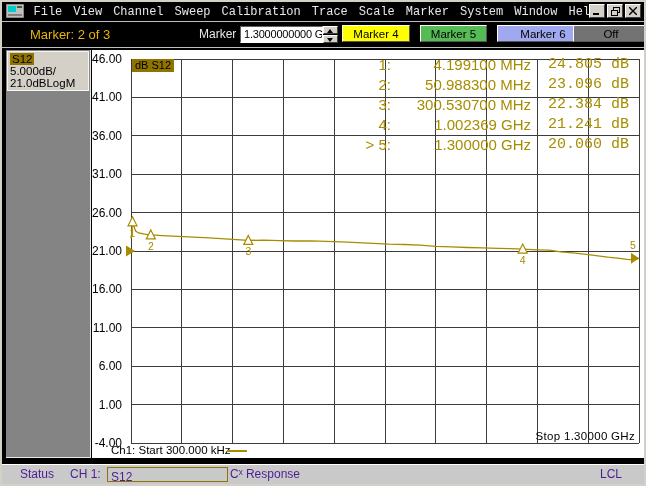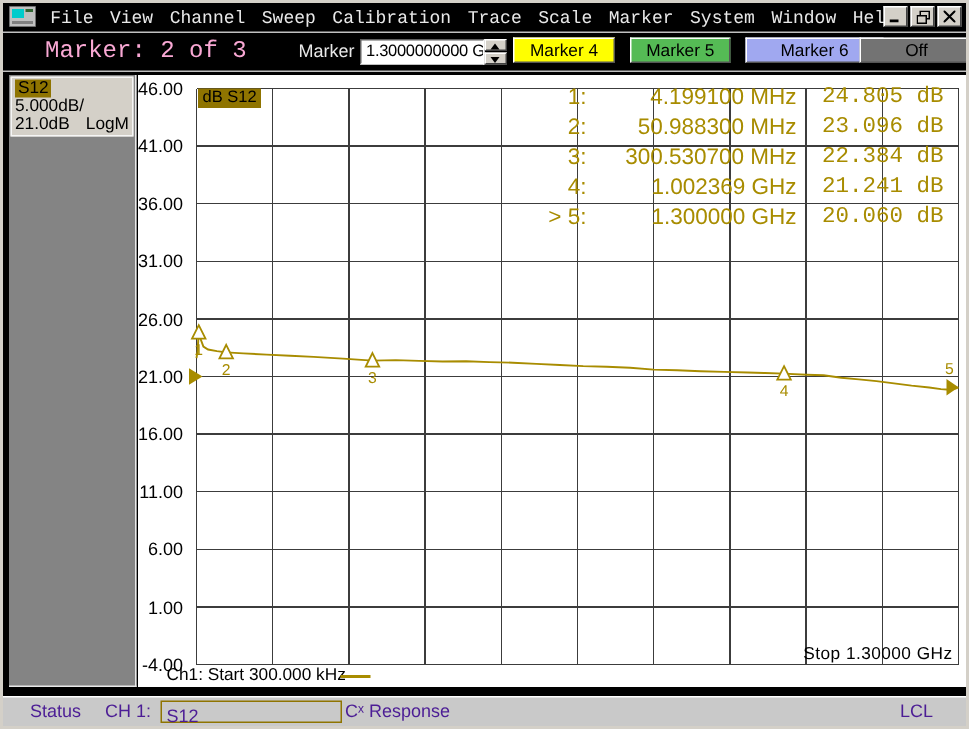--- a/index.html
+++ b/index.html
@@ -9,41 +9,41 @@
   
   .menubar{position:absolute;left:0;top:0;right:0;height:19px;background:#000;border-bottom:1px solid #C0C0C0;font-family:Liberation Mono, monospace;}
   .appicon{position:absolute;left:4px;top:2px;width:18px;height:14px;}
   #menu-items{position:absolute;left:26px;top:0;height:19px;display:flex;align-items:center;}
   .mitem{padding:0 5.5px;color:#E8E8E8;font-size:12px;white-space:nowrap;cursor:default;}
   .winbtns{position:absolute;right:3px;top:2px;display:flex;gap:2px;}
   .wbtn{width:16px;height:14px;background:#D4D0C8;border:1px solid;border-color:#fff #404040 #404040 #fff;
     display:flex;align-items:center;justify-content:center;box-sizing:border-box;}
   
   .toolbar{position:absolute;left:0;top:20px;right:0;height:25px;background:#000;border-bottom:1px solid #C0C0C0;}
-  .tstat{position:absolute;left:28px;top:0;line-height:25px;color:#f9a8d4;font-size:16px;font-family:Liberation Mono, monospace;}
+  .tstat{position:absolute;left:28px;top:0;line-height:25px;color:#eab308;font-size:13px;}
   .tlabel{position:absolute;left:197px;top:0;line-height:25px;color:#E8E8E8;font-size:12px;}
   .mkinput{position:absolute;left:238px;top:4px;width:78px;height:15px;background:#fff;
     border:1px solid;border-color:#606060 #fff #fff #606060;font-size:11px;line-height:15px;
     padding-left:3px;letter-spacing:-0.2px;color:#000;white-space:nowrap;overflow:hidden;}
   .spinner{position:absolute;left:321px;top:4px;width:15px;height:17px;}
   .sp{position:absolute;left:0;width:15px;height:8px;background:#D4D0C8;border:1px solid;
     border-color:#fff #404040 #404040 #fff;box-sizing:border-box;}
   .sp.up{top:0}.sp.dn{top:9px}
   .sp i{position:absolute;left:3px;width:0;height:0;border-left:3.5px solid transparent;border-right:3.5px solid transparent;}
   .sp.up i{top:2px;border-bottom:4px solid #000;}
   .sp.dn i{top:2px;border-top:4px solid #000;}
   .tbtn{position:absolute;top:3px;height:17px;line-height:17px;text-align:center;font-size:11.5px;color:#000;
     border:1px solid;border-color:#fff #555 #555 #fff;box-sizing:border-box;cursor:default;}
   
   .sidebar{position:absolute;left:4px;top:48px;width:84px;height:407px;background:#848484;
     border-right:1px solid #E8E8E8;border-bottom:1px solid #E8E8E8;}
   .trace-panel{position:absolute;left:1px;top:1px;width:76px;background:#D4D0C8;border:1px solid #F5F5F5;
     font-size:11.5px;color:#000;padding:1px 2px;line-height:12px;}
   .hl{background:#8F7400;padding:0 2px;}
-  .row3{display:flex;justify-content:space-between;}
+  .row3{display:flex;justify-content:flex-start;}
   .plotbg{position:absolute;left:90px;top:48px;width:554px;height:408px;background:#fff;}
   #chart-svg{position:absolute;left:0;top:0;pointer-events:none;}
   .grid{stroke:#3C3C3C;stroke-width:1;shape-rendering:crispEdges;}
   .trace{fill:none;stroke:#A88C00;stroke-width:1.3px;}
   .mtri{fill:#fff;stroke:#A88C00;stroke-width:1.2px;}
   .accfill{fill:#A88C00;}
   .mnum{fill:#A88C00;font-size:10.5px;text-anchor:middle;font-family:"Liberation Sans",sans-serif;}
   #y-axis-labels .ytick{position:absolute;right:522px;height:14px;line-height:14px;font-size:12px;color:#000;white-space:nowrap;}
   .charttag{position:absolute;left:130px;top:57px;background:#8F7400;color:#000;font-size:11px;
     height:13px;line-height:13px;padding:0 3px;}

